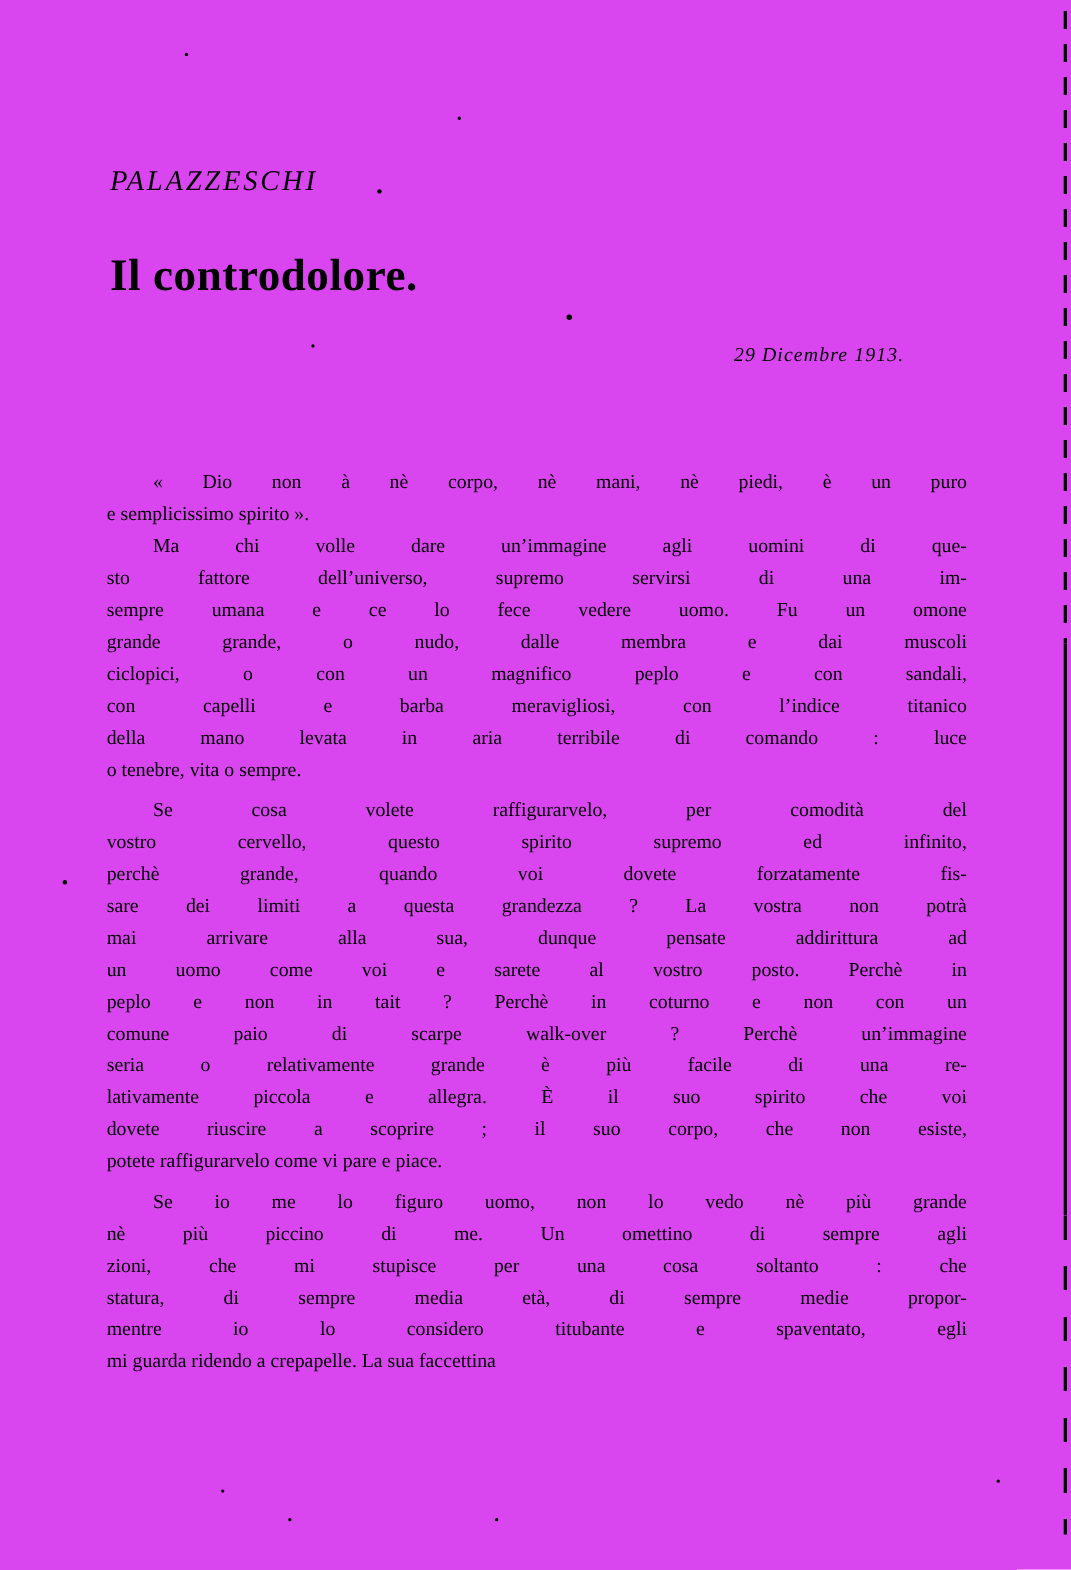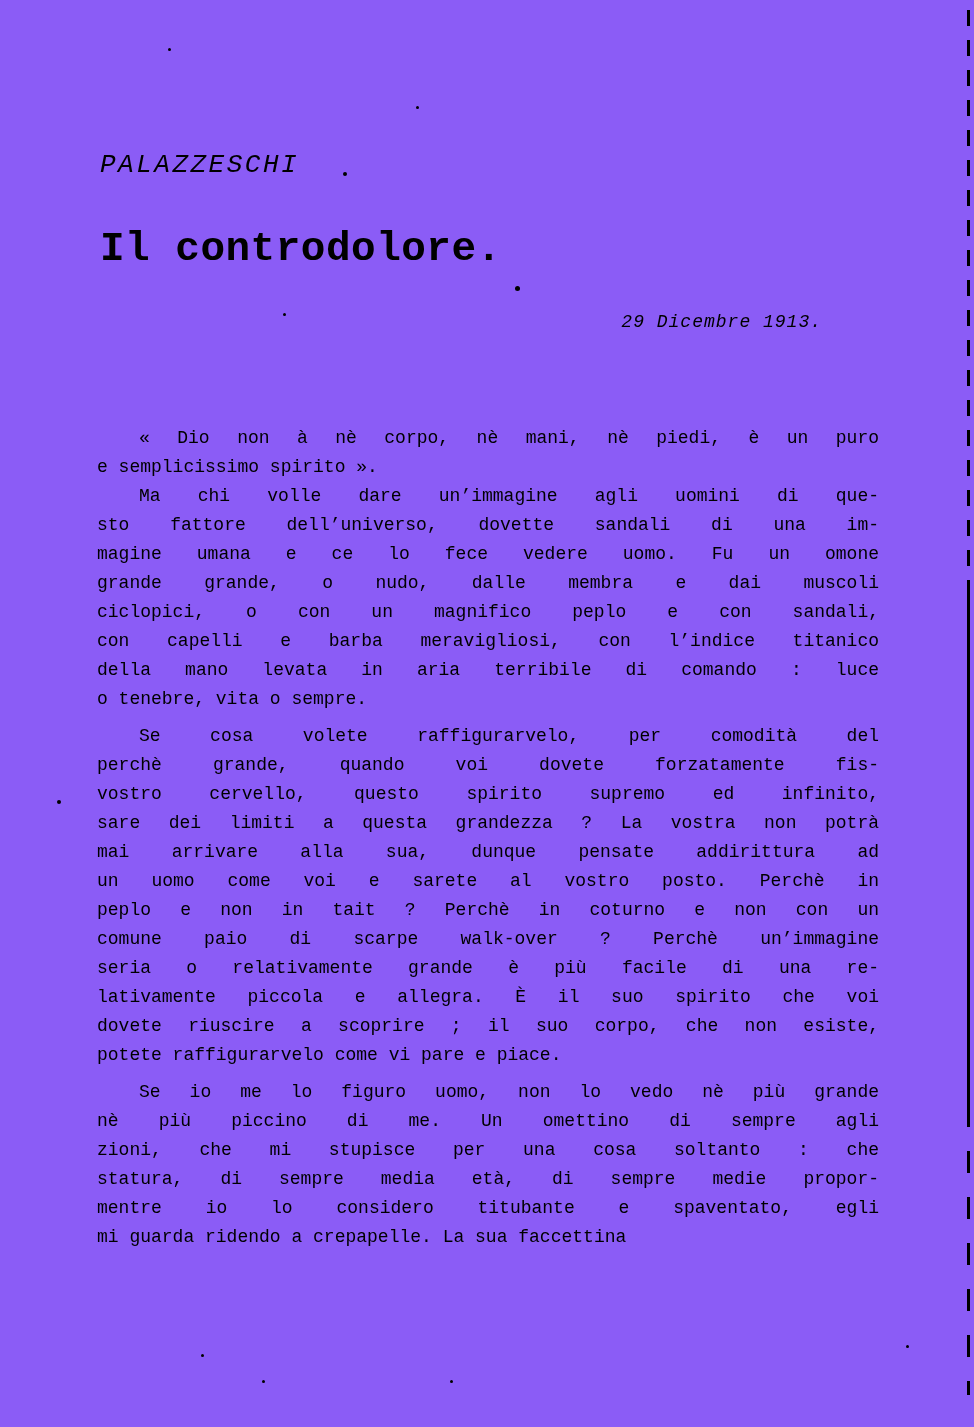--- a/index.html
+++ b/index.html
@@ -4,23 +4,23 @@
 <style>
   html, body {
     margin: 0;
     padding: 0;
     background: #ffffff;
   }
   .page {
     position: relative;
     width: 974px;
     height: 1427px;
-    background: #8b5cf6;
+    background: #d946ef;
     color: #000000;
-    font-family: Liberation Mono, monospace;
+    font-family: Liberation Serif, serif;
     overflow: hidden;
   }
   .author {
     position: absolute;
     left: 100px;
     top: 150px;
     font-style: italic;
     font-size: 26px;
     letter-spacing: 2.5px;
     white-space: nowrap;
@@ -108,32 +108,32 @@
 
   <div class="dateline">29 Dicembre 1913.</div>
 
   <div class="body-text">
       <div class="paragraph">
         <div class="line first">« Dio non à nè corpo, nè mani, nè piedi, è un puro</div>
         <div class="line last">e semplicissimo spirito ».</div>
       </div>
       <div class="paragraph">
         <div class="line first">Ma chi volle dare un’immagine agli uomini di que-</div>
-        <div class="line">sto fattore dell’universo, dovette sandali di una im-</div>
-        <div class="line">magine umana e ce lo fece vedere uomo. Fu un omone</div>
+        <div class="line">sto fattore dell’universo, supremo servirsi di una im-</div>
+        <div class="line">sempre umana e ce lo fece vedere uomo. Fu un omone</div>
         <div class="line">grande grande, o nudo, dalle membra e dai muscoli</div>
         <div class="line">ciclopici, o con un magnifico peplo e con sandali,</div>
         <div class="line">con capelli e barba meravigliosi, con l’indice titanico</div>
         <div class="line">della mano levata in aria terribile di comando : luce</div>
         <div class="line last">o tenebre, vita o sempre.</div>
       </div>
       <div class="paragraph">
         <div class="line first">Se cosa volete raffigurarvelo, per comodità del</div>
+        <div class="line">vostro cervello, questo spirito supremo ed infinito,</div>
         <div class="line">perchè grande, quando voi dovete forzatamente fis-</div>
-        <div class="line">vostro cervello, questo spirito supremo ed infinito,</div>
         <div class="line">sare dei limiti a questa grandezza ? La vostra non potrà</div>
         <div class="line">mai arrivare alla sua, dunque pensate addirittura ad</div>
         <div class="line">un uomo come voi e sarete al vostro posto. Perchè in</div>
         <div class="line">peplo e non in tait ? Perchè in coturno e non con un</div>
         <div class="line">comune paio di scarpe walk-over ? Perchè un’immagine</div>
         <div class="line">seria o relativamente grande è più facile di una re-</div>
         <div class="line">lativamente piccola e allegra. È il suo spirito che voi</div>
         <div class="line">dovete riuscire a scoprire ; il suo corpo, che non esiste,</div>
         <div class="line last">potete raffigurarvelo come vi pare e piace.</div>
       </div>

